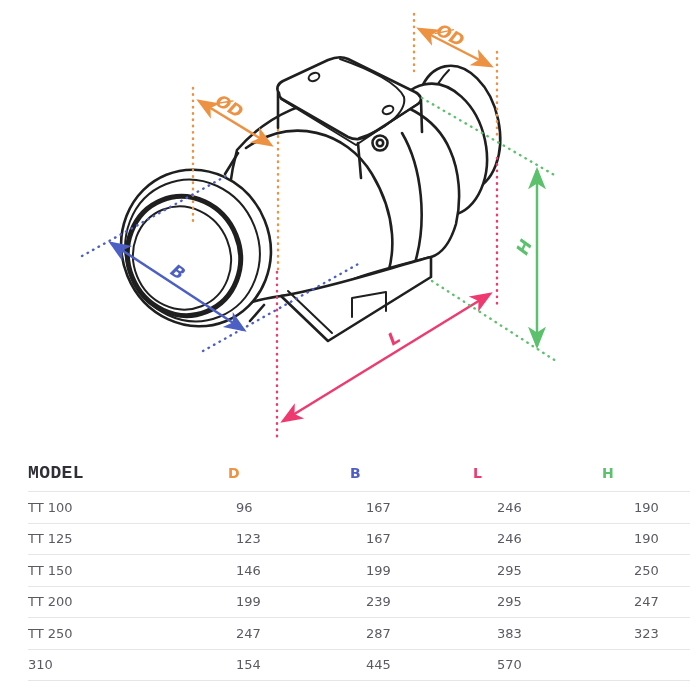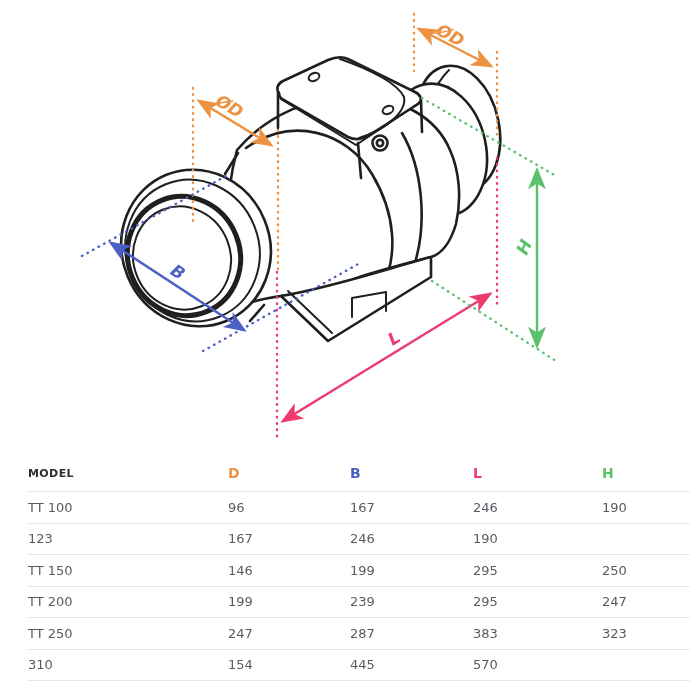--- a/index.html
+++ b/index.html
@@ -22,23 +22,23 @@
   .dim{fill:none;stroke-width:2.5;stroke-linecap:butt;}
   .o{stroke:var(--c-orange);} .b{stroke:var(--c-blue);} .p{stroke:var(--c-pink);} .g{stroke:var(--c-green);}
   .mk-o{fill:var(--c-orange);} .mk-b{fill:var(--c-blue);} .mk-p{fill:var(--c-pink);} .mk-g{fill:var(--c-green);}
   .dimlabel{font:italic 700 17px "DejaVu Sans",sans-serif;text-anchor:middle;stroke:none;}
   .fo{fill:var(--c-orange);} .fb{fill:var(--c-blue);} .fp{fill:var(--c-pink);} .fg{fill:var(--c-green);}
 
   
   .spec-table{position:absolute;left:28px;top:455px;width:662px;}
   .t-row{display:grid;grid-template-columns:200px 122px 123px 129px 88px;align-items:center;}
   .t-head{height:36px;border-bottom:1px solid var(--c-divider);}
-  .t-data{height:30.5px;border-bottom:1px solid var(--c-divider);}
+  .t-data{height:30.5px;border-bottom:1px solid var(--c-divider);gap:8px;}
   .hc{font-weight:700;font-size:14px;}
-  .hc-model{font-size:11px;letter-spacing:0.4px;color:var(--c-heading);}
+  .hc-model{font-size:18px;letter-spacing:0.4px;color:var(--c-heading);font-family:Liberation Mono, monospace;}
   .cell{font-size:13px;color:var(--c-cell);}
 </style>
 </head>
 <body>
 
 <div class="page">
 
   <svg class="diagram" viewBox="0 0 700 455">
     <defs>
       <marker id="ah-o" viewBox="0 0 10 8" markerWidth="9" markerHeight="8" refX="8.6" refY="4" orient="auto-start-reverse">
@@ -149,20 +149,21 @@
       </div>
     <div id="table-body">
         <div class="t-row t-data">
           <div class="cell">TT 100</div>
           <div class="cell">96</div>
           <div class="cell">167</div>
           <div class="cell">246</div>
           <div class="cell">190</div>
         </div>
         <div class="t-row t-data">
+          <div class="cell">TT 125</div>
           <div class="cell">123</div>
           <div class="cell">167</div>
           <div class="cell">246</div>
           <div class="cell">190</div>
         </div>
         <div class="t-row t-data">
           <div class="cell">TT 150</div>
           <div class="cell">146</div>
           <div class="cell">199</div>
           <div class="cell">295</div>

